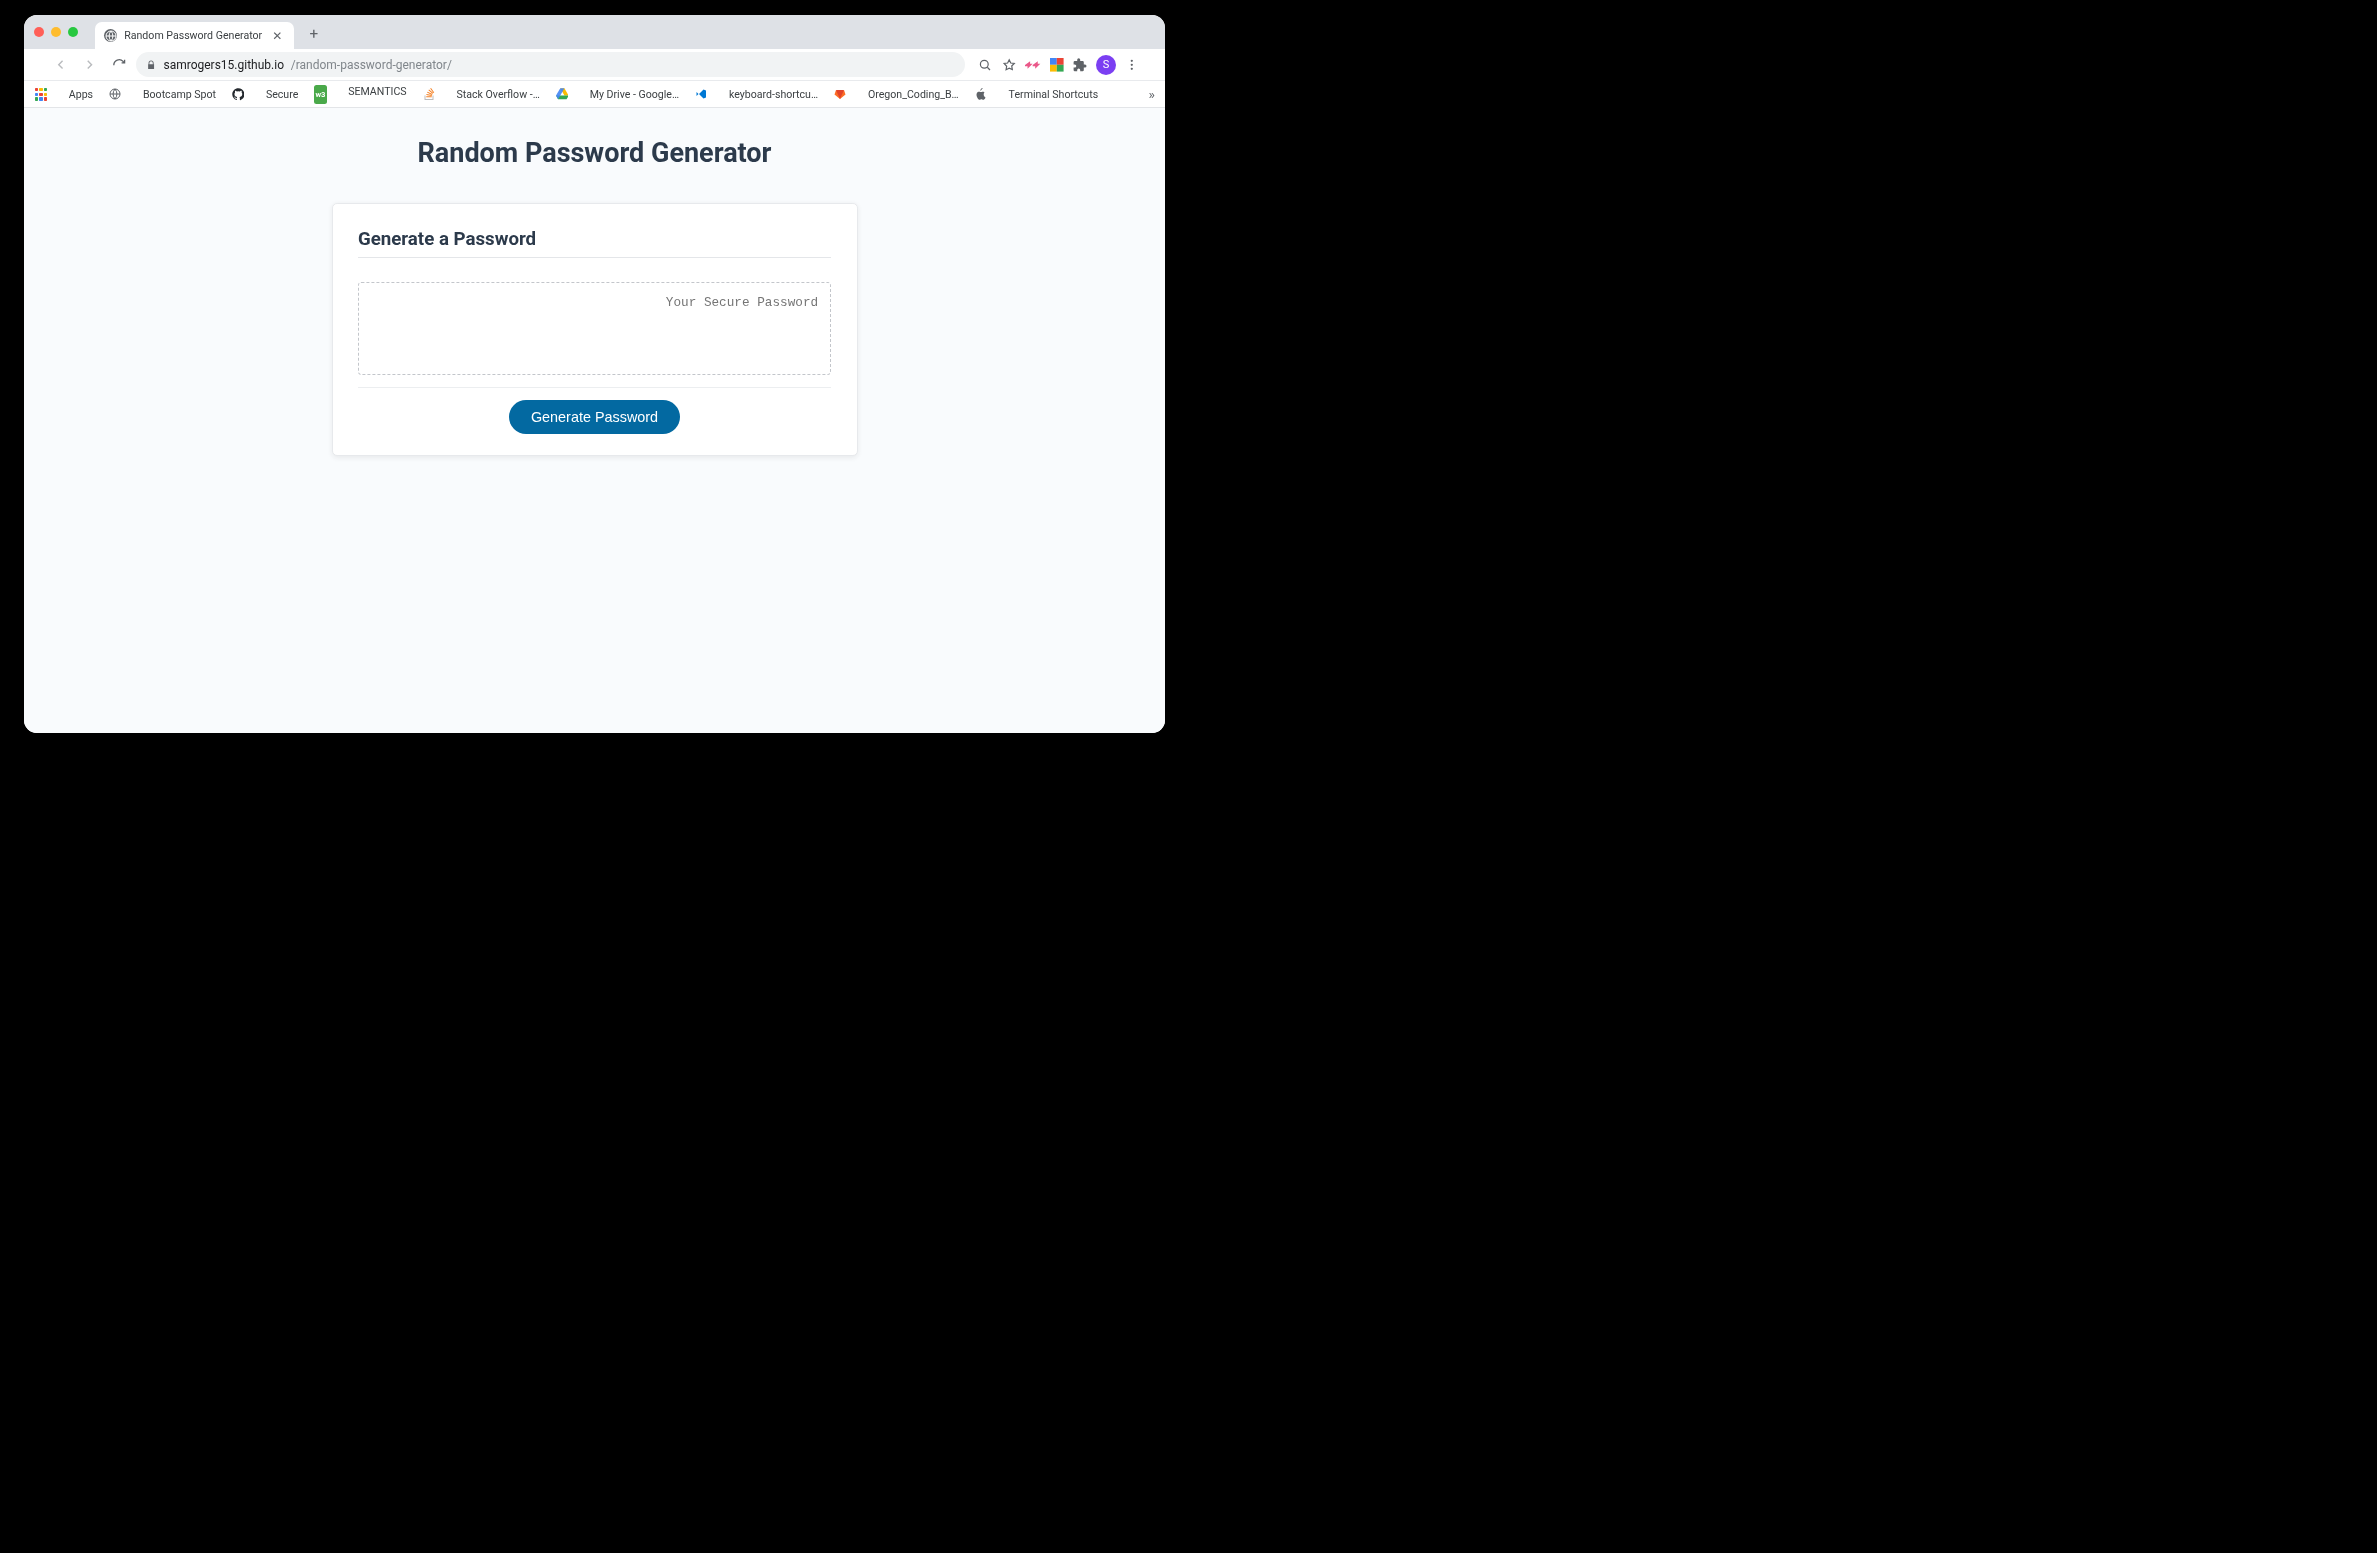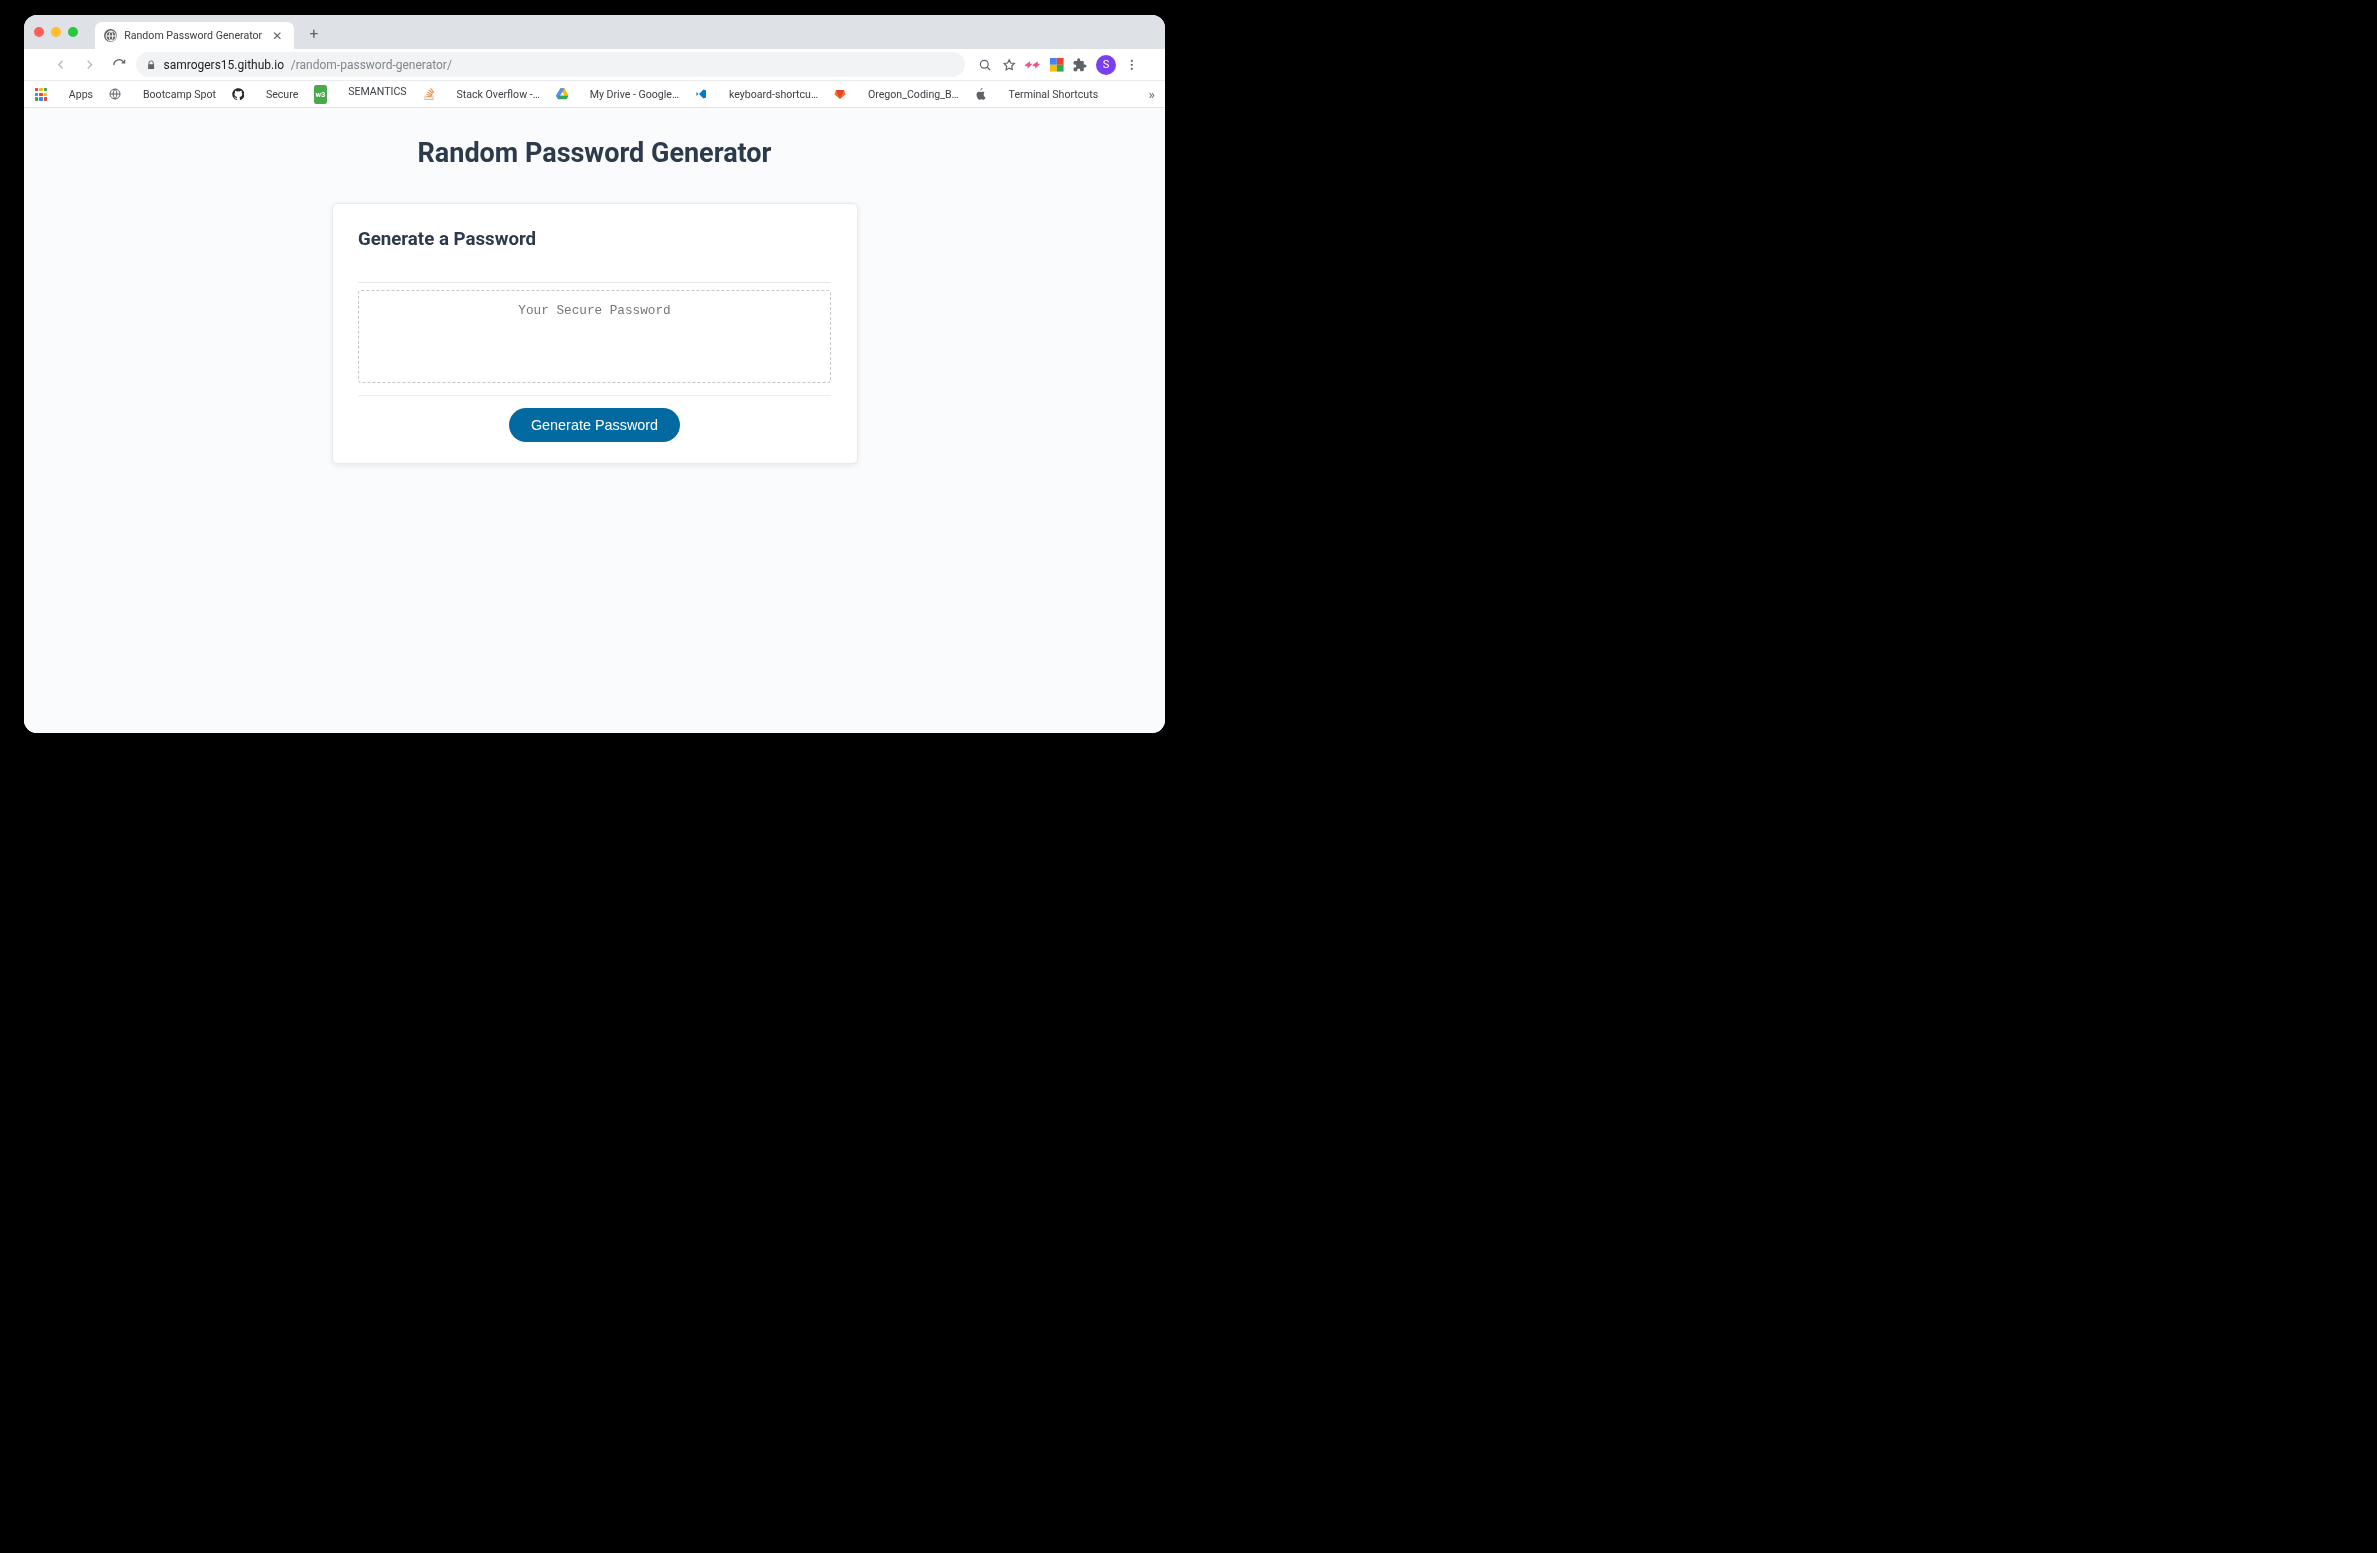--- a/index.html
+++ b/index.html
@@ -115,30 +115,30 @@
   background:#fff;
   border:0.8px solid #e7e9ec;
   border-radius:5.1px;
   box-shadow: 0 1.7px 5.1px rgba(32,33,36,.08);
   padding: 24px 25.4px 20.3px;
 }
 .card h2 {
   font-size:18.7px;
   font-weight:700;
   color:#2c3a4b;
-  padding-bottom:32px;
+  padding-bottom:7px;
   border-bottom:0.8px solid #e4e6e9;
 }
 .pwd-box {
-  margin-top: 7px;
+  margin-top: 24px;
   border:0.8px dashed #c3c6cb;
   border-radius:3.4px;
   min-height:93px;
   padding:12px;
-  text-align:center;
+  text-align:right;
   font-family: "Courier New", Courier, monospace;
   font-size:12.7px;
   color:#0f766e;
   background:#fff;
   resize:none;
   width:100%;
 }
 .card-divider { border-top:0.8px solid #eceef0; margin-top:8.5px;}
 .gen-row { text-align:center; padding-top:12px;}
 .gen-btn {

